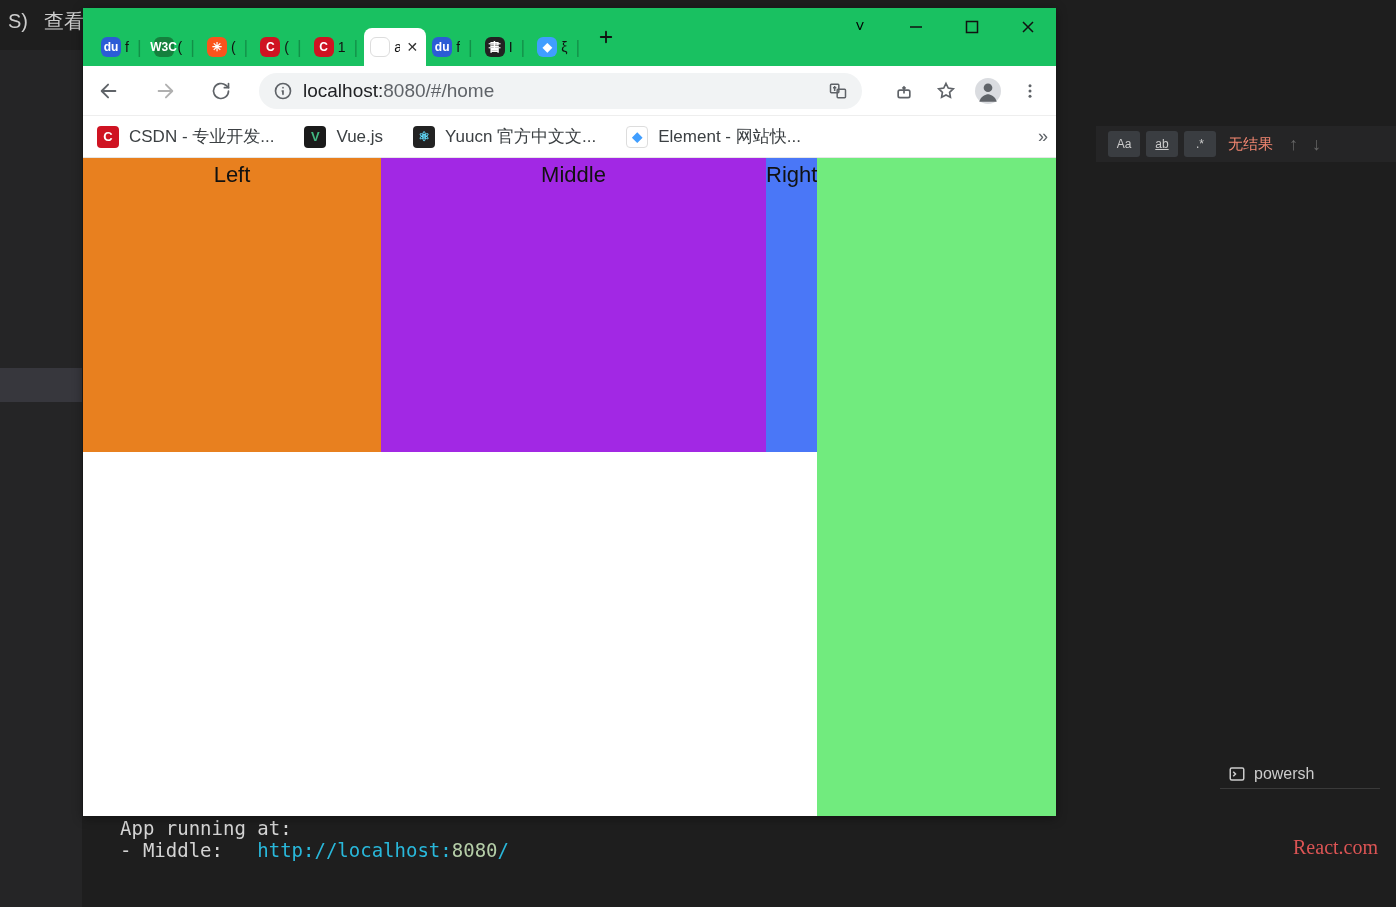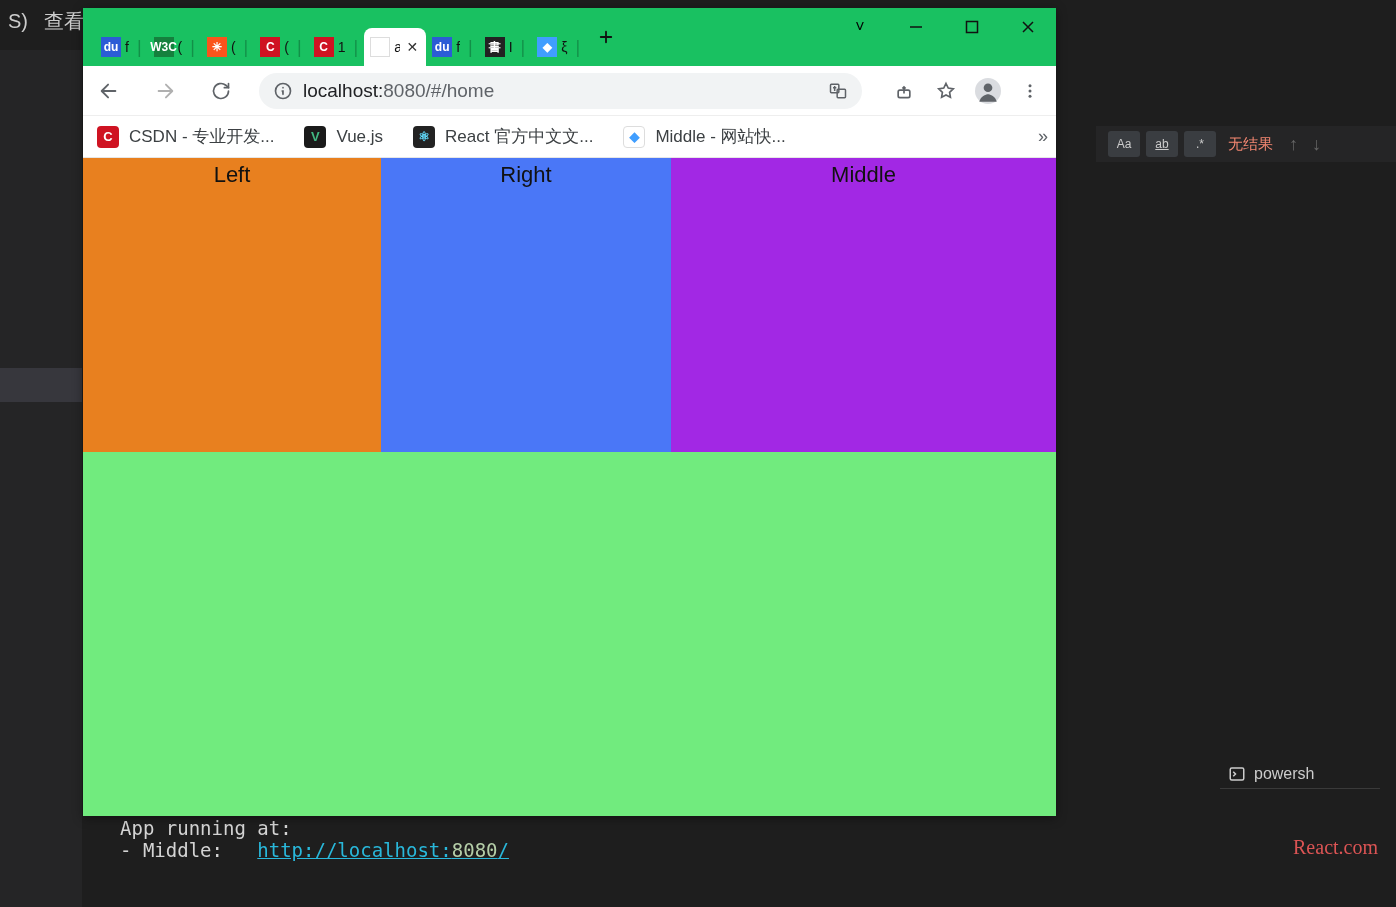--- a/index.html
+++ b/index.html
@@ -47,21 +47,21 @@
     display:flex; align-items:flex-end; height:58px; padding-left:12px; padding-top:20px;
   }
   .tab {
     height:38px; display:flex; align-items:center; gap:4px;
     padding:0 6px; font-size:14px; color:#111;
     border-top-left-radius:8px; border-top-right-radius:8px;
     max-width:62px; overflow:hidden;
   }
   .tab.active { background:#fff; }
   .tab .fav {
-    width:20px; height:20px; border-radius:0;
+    width:20px; height:20px; border-radius:6px;
     display:flex; align-items:center; justify-content:center;
     font-size:12px; font-weight:bold; color:#fff;
     flex-shrink:0;
   }
   .tab .ttxt { white-space:nowrap; overflow:hidden; font-size:14px;}
   .tab .close { font-size:14px; color:#333; padding:0 2px;}
   .tab .sep { color:rgba(0,0,0,.25); padding-left:4px; font-size:18px;}
   .newtab {
     width:32px; height:32px; display:flex; align-items:center; justify-content:center;
     color:#111; font-size:20px; margin-left:4px;
@@ -92,21 +92,21 @@
     padding:0 8px; gap:18px; border-bottom:1px solid #e6e6e6;
     font-size:17px; color:#3c4043;
   }
   .bm { display:flex; align-items:center; gap:10px; padding:4px 6px; border-radius:4px;}
   .bm .bic {
     width:22px; height:22px; border-radius:4px;
     display:flex; align-items:center; justify-content:center;
     font-size:13px; font-weight:bold; color:#fff;
   }
   .bm-more { margin-left:auto; color:#5f6368; font-size:18px;}
-  .page { flex:1; display:flex; flex-direction:column;}
+  .page { flex:1; display:flex; flex-direction:row;}
   .cols { display:flex; height:294px;}
   .col { text-align:center; font-size:22px; color:#111; padding-top:4px;}
   .col.left   { background:#e8801f; width:298px;}
   .col.middle { background:#a228e4; width:385px;}
   .col.right  { background:#4a77f7; flex:1;}
   .green { background:#71eb7e; flex:1;}
   .right-panel {
     position:absolute; right:0; top:126px; width:300px; height:36px;
     background:#252526; display:flex; align-items:center; gap:6px;
     padding:0 12px; color:#ccc; font-size:15px;
@@ -120,21 +120,21 @@
   .terminal-strip {
     position:absolute; right:16px; bottom:118px; width:160px; height:30px;
     display:flex; align-items:center; gap:8px; color:#ccc; font-size:16px;
     border-bottom:1px solid #3a3a3a; padding-left:8px;
   }
   .terminal {
     position:absolute; left:120px; bottom:0; right:0; height:90px;
     font-family: Consolas, monospace; font-size:19px; color:#d4d4d4;
     white-space:pre;
   }
-  .terminal .cy { color:#29b8db; text-decoration:underline;}
+  .terminal .cy { color:#29b8db; }
   .terminal .num { color:#b5cea8;}
   .watermark {
     position:absolute; right:18px; bottom:48px;
     color:#f05a5a; font-size:20px; font-family:Georgia,serif; opacity:.9;
   }
   svg { display:block;}
 </style>
 </head>
 <body>
 
@@ -312,31 +312,31 @@
     <div class="bm">
         <div class="bic" style="background: rgb(207, 19, 34); color: rgb(255, 255, 255);">C</div>
         <span>CSDN - 专业开发...</span>
       </div>
       <div class="bm">
         <div class="bic" style="background: rgb(26, 26, 26); color: rgb(65, 184, 131);">V</div>
         <span>Vue.js</span>
       </div>
       <div class="bm">
         <div class="bic" style="background: rgb(34, 34, 34); color: rgb(97, 218, 251);">⚛</div>
-        <span>React 官方中文文...</span>
+        <span>Yuucn 官方中文文...</span>
       </div>
       <div class="bm">
         <div class="bic" style="background: rgb(255, 255, 255); color: rgb(64, 158, 255); border: 1px solid rgb(221, 221, 221);">◆</div>
-        <span>Middle - 网站快...</span>
+        <span>Element - 网站快...</span>
       </div>
       <span class="bm-more">»</span>
   </div>
 
   <div class="page">
     <div class="cols">
       <div class="col left">Left</div>
+      <div class="col middle">Middle</div>
       <div class="col right">Right</div>
-      <div class="col middle">Middle</div>
     </div>
     <div class="green"></div>
   </div>
 
 </div>
 
 </body></html>

